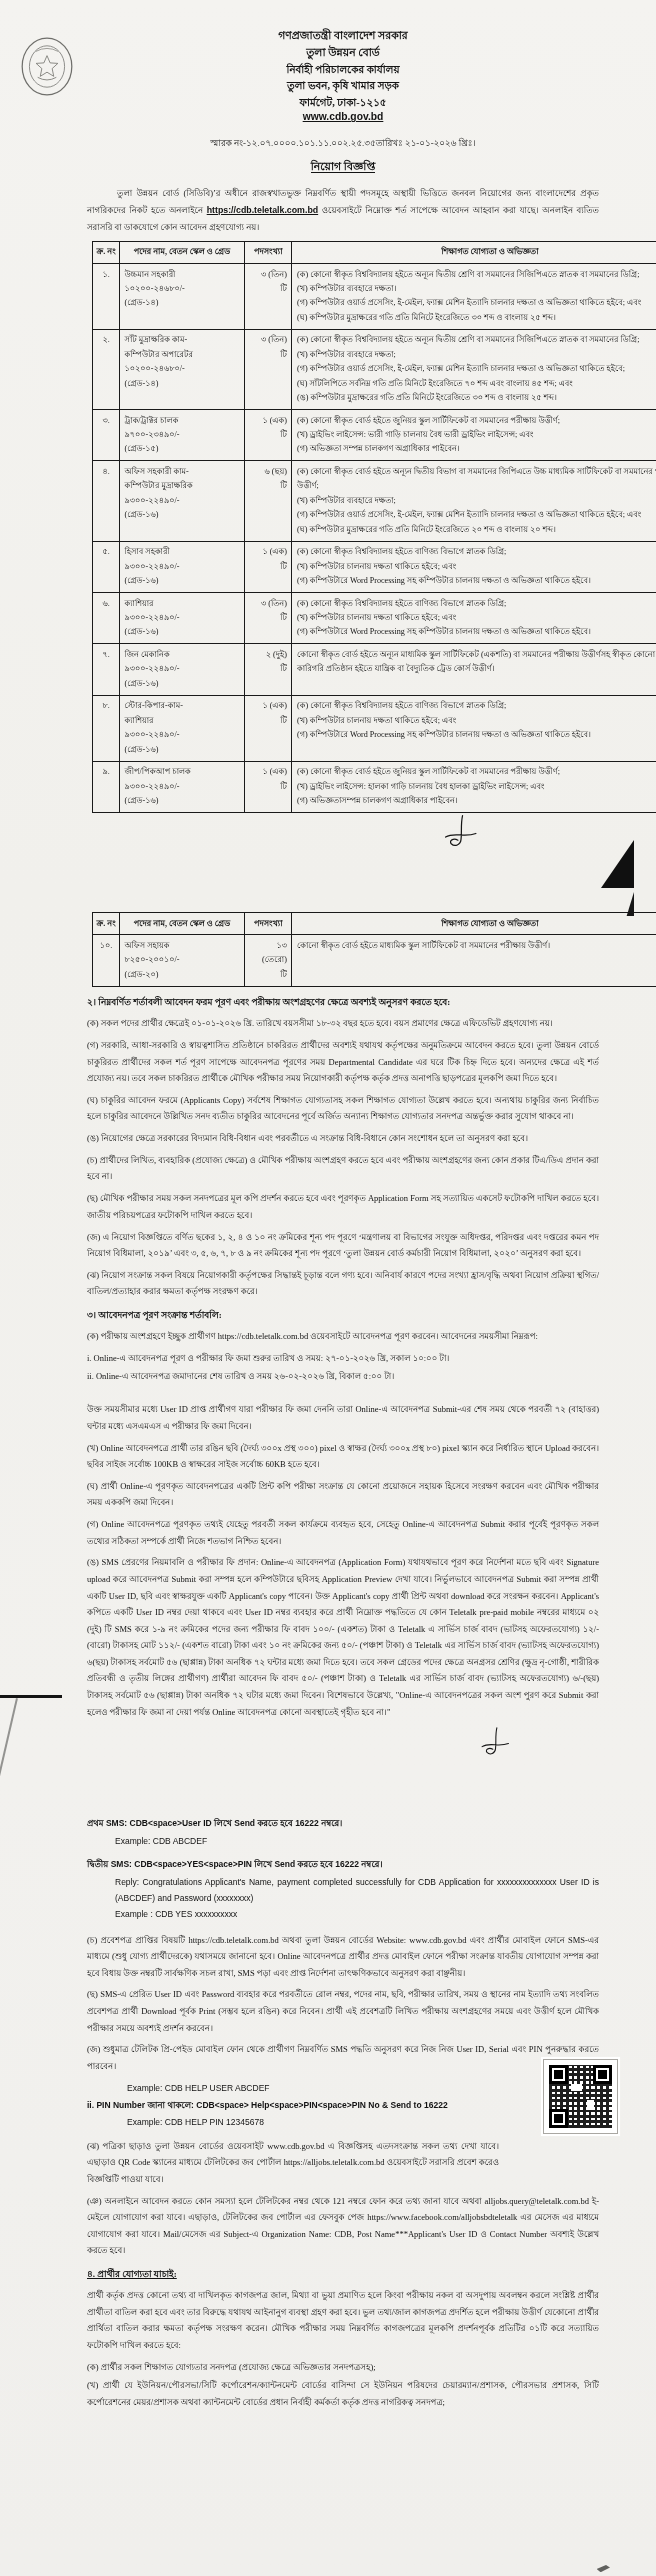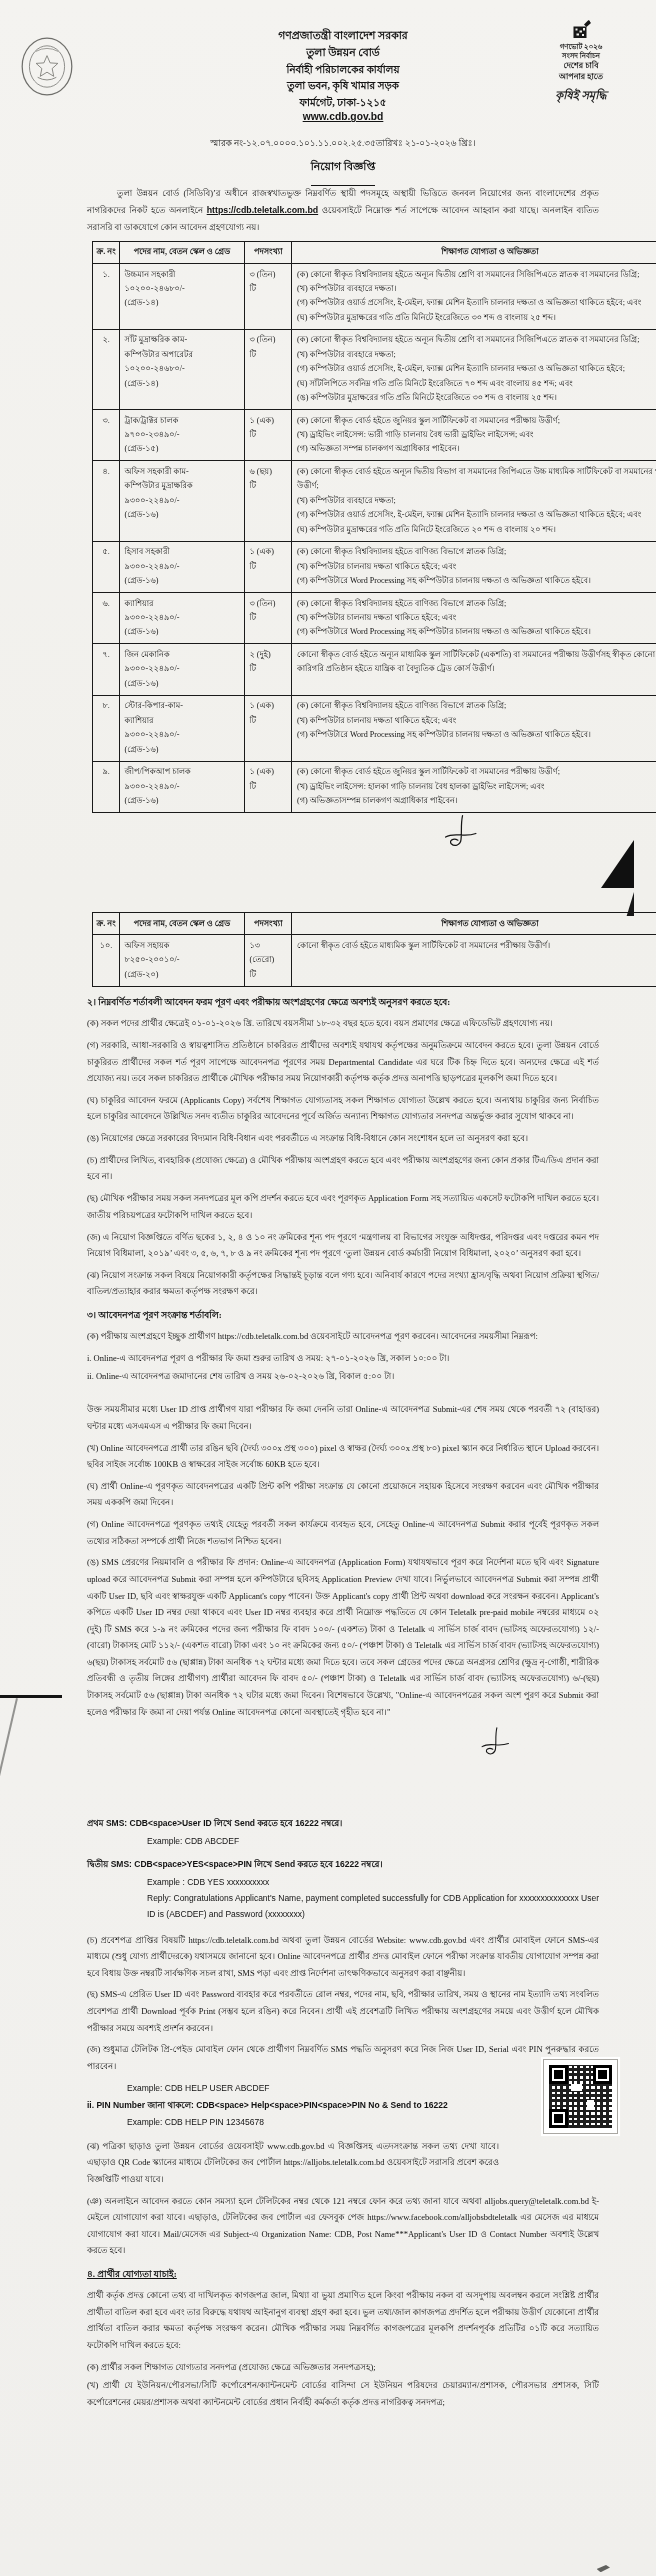--- a/index.html
+++ b/index.html
@@ -6,38 +6,38 @@
   .page{position:relative;width:657px;height:2953px;margin:0 auto;overflow:hidden;
         background:linear-gradient(180deg,#f4f3f0 0%,#f1f0ec 30%,#f2f1ee 60%,#efeeeb 100%);
         color:#131313;font-family:"Liberation Serif","DejaVu Serif",serif;}
   .content{padding:27px 58px 0 87px;}
   .c{text-align:center;}
   .hdr-line{font-size:10.8px;line-height:1.62;font-weight:700;}
   .hdr-sub{font-size:10.3px;line-height:1.6;font-weight:700;}
   .hdr-web{font-size:10.3px;font-weight:700;text-decoration:underline;font-family:"Liberation Sans","DejaVu Sans",sans-serif;}
   .memo{display:flex;justify-content:center;font-size:8.8px;margin-top:13.4px;}
   .title-wrap{text-align:center;margin:7.2px 0 8.2px;}
-  .doc-title{font-size:10.8px;font-weight:700;border-bottom:1px solid #131313;padding-bottom:13px;}
+  .doc-title{font-size:10.8px;font-weight:700;border-bottom:1px solid #131313;padding-bottom:0;}
   .p{font-size:8.5px;line-height:1.95;text-align:justify;margin:0 0 5.2px 0;}
   .ind{text-indent:30px;}
   .url{font-weight:700;text-decoration:underline;font-family:"Liberation Sans","DejaVu Sans",sans-serif;font-size:8.8px;}
   table.grid{border-collapse:collapse;width:596px;margin:2.1px 0 0 5.2px;padding-left:33px;}
   table.grid th,table.grid td{border:0.9px solid #1a1a1a;vertical-align:top;padding:3.6px 4.6px;font-size:8.1px;line-height:1.78;}
   table.grid th{font-weight:700;text-align:center;vertical-align:middle;line-height:1.5;padding:4.6px 3.1px;}
   td.sl{text-align:center;width:4%;}
   td.post{width:21%;white-space:pre-line;line-height:2.15;}
-  td.cnt{width:8%;text-align:left;white-space:pre-line;line-height:2.1;}
+  td.cnt{width:8%;text-align:right;white-space:pre-line;line-height:2.1;}
   td.qual{width:67%;white-space:pre-line;}
   .sec-head{font-size:9px;font-weight:700;margin:8.2px 0 5.2px;}
   .sec-head.u{text-decoration:underline;}
   .sig-small{margin:1px 0 0 355px;height:40px;}
   .pagegap{height:56px;}
   .sms-block{margin:3.1px 0 2.1px 0;font-size:8.8px;}
   .sms-label{font-weight:700;font-family:"Liberation Sans","DejaVu Sans",sans-serif;font-size:8.5px;margin-bottom:2.1px;}
-  .sms-sub{margin-left:60px;font-family:"Liberation Sans","DejaVu Sans",sans-serif;font-size:8.5px;line-height:1.9;text-align:justify;}
+  .sms-sub{margin-left:28px;font-family:"Liberation Sans","DejaVu Sans",sans-serif;font-size:8.5px;line-height:1.9;text-align:justify;}
   .help-line{font-size:8.5px;line-height:2.0;font-weight:700;font-family:"Liberation Sans","DejaVu Sans",sans-serif;}
   .help-ex{font-size:8.5px;line-height:2.0;margin-left:40px;font-family:"Liberation Sans","DejaVu Sans",sans-serif;}
   
   .seal{position:absolute;left:19.6px;top:36px;opacity:.8;}
   .stamp{position:absolute;right:27px;top:17.5px;width:98px;text-align:center;color:#1d1d1d;}
   .stamp .ln{font-size:7px;font-weight:700;line-height:1.35;}
   .stamp .slogan{font-size:11.3px;font-weight:700;font-style:italic;margin-top:4.1px;}
   .wedge1{position:absolute;right:23px;top:840px;width:33px;height:48px;background:#101010;
           clip-path:polygon(100% 0,100% 100%,0 100%);}
   .wedge2{position:absolute;right:23px;top:892px;width:13.4px;height:24px;background:#161616;
@@ -69,37 +69,20 @@
   <div class="seal">
     <svg width="54" height="61" viewBox="0 0 104 118">
       <ellipse cx="52" cy="59" rx="48" ry="55" fill="none" stroke="#4e4e4a" stroke-width="2.4"></ellipse>
       <ellipse cx="52" cy="59" rx="34" ry="40" fill="none" stroke="#5a5a56" stroke-width="1.6"></ellipse>
       <path d="M52 38 l6 14 15 1 -11 10 3 15 -13 -8 -13 8 3 -15 -11 -10 15 -1 z" fill="none" stroke="#55554f" stroke-width="1.6"></path>
       <path d="M34 80 q18 10 36 0" fill="none" stroke="#55554f" stroke-width="1.6"></path>
       <path d="M30 30 q22 -12 44 0" fill="none" stroke="#55554f" stroke-width="1.3"></path>
     </svg>
   </div>
 
-  <div class="stamp">
-    <svg width="24" height="23" viewBox="0 0 48 46">
-      <rect x="9" y="17" width="26" height="23" fill="#171717"></rect>
-      <rect x="13" y="21" width="4" height="4" fill="#f2f1ee"></rect>
-        <rect x="21" y="25" width="5" height="4" fill="#f2f1ee"></rect>
-      <rect x="28" y="20" width="4" height="5" fill="#f2f1ee"></rect>
-        <rect x="15" y="31" width="5" height="4" fill="#f2f1ee"></rect>
-      <rect x="26" y="32" width="4" height="4" fill="#f2f1ee"></rect>
-      <path d="M30 13 l9 -9 5 6 -9 8 z" fill="#171717"></path>
-      <path d="M33 14 q4 -7 9 -8" fill="none" stroke="#171717" stroke-width="2"></path>
-    </svg>
-    <div class="ln">গণভোট ২০২৬</div>
-    <div class="ln">সংসদ নির্বাচন</div>
-    <div class="ln" style="font-size:8px">দেশের চাবি</div>
-    <div class="ln" style="font-size:8px">আপনার হাতে</div>
-    <div class="slogan">কৃষিই সমৃদ্ধি</div>
-  </div>
 
   <div class="wedge1"></div>
   <div class="wedge2"></div>
   <div class="foldbar"></div>
   <div class="folddiag"></div>
   <div class="penmark"></div>
 
   <div class="qr qr-side">
     <div class="noise"></div>
       <div class="blot1"></div>
@@ -300,22 +283,22 @@
     </div>
 
     <div class="pagegap" style="height:49px"></div>
 
     <div class="sms-block">
       <div class="sms-label">প্রথম SMS: CDB&lt;space&gt;User ID লিখে Send করতে হবে 16222 নম্বরে।</div>
       <div class="sms-sub">Example: CDB ABCDEF</div>
     </div>
     <div class="sms-block" style="margin-top:8.2px">
       <div class="sms-label">দ্বিতীয় SMS: CDB&lt;space&gt;YES&lt;space&gt;PIN লিখে Send করতে হবে 16222 নম্বরে।</div>
+      <div class="sms-sub">Reply: Congratulations Applicant's Name, payment completed successfully for CDB Application for xxxxxxxxxxxxxx User ID is (ABCDEF) and Password (xxxxxxxx)</div>
       <div class="sms-sub">Example : CDB YES xxxxxxxxxx</div>
-      <div class="sms-sub">Reply: Congratulations Applicant's Name, payment completed successfully for CDB Application for xxxxxxxxxxxxxx User ID is (ABCDEF) and Password (xxxxxxxx)</div>
     </div>
 
     <p class="p" style="margin-top:9.3px">(চ) প্রবেশপত্র প্রাপ্তির বিষয়টি https://cdb.teletalk.com.bd অথবা তুলা উন্নয়ন বোর্ডের Website: www.cdb.gov.bd এবং প্রার্থীর মোবাইল ফোনে SMS-এর মাধ্যমে (শুধু যোগ্য প্রার্থীদেরকে) যথাসময়ে জানানো হবে। Online আবেদনপত্রে প্রার্থীর প্রদত্ত মোবাইল ফোনে পরীক্ষা সংক্রান্ত যাবতীয় যোগাযোগ সম্পন্ন করা হবে বিধায় উক্ত নম্বরটি সার্বক্ষণিক সচল রাখা, SMS পড়া এবং প্রাপ্ত নির্দেশনা তাৎক্ষণিকভাবে অনুসরণ করা বাঞ্ছনীয়।</p>
     <p class="p">(ছ) SMS-এ প্রেরিত User ID এবং Password ব্যবহার করে পরবর্তীতে রোল নম্বর, পদের নাম, ছবি, পরীক্ষার তারিখ, সময় ও স্থানের নাম ইত্যাদি তথ্য সংবলিত প্রবেশপত্র প্রার্থী Download পূর্বক Print (সম্ভব হলে রঙিন) করে নিবেন। প্রার্থী এই প্রবেশত্রটি লিখিত পরীক্ষায় অংশগ্রহণের সময়ে এবং উত্তীর্ণ হলে মৌখিক পরীক্ষার সময়ে অবশ্যই প্রদর্শন করবেন।</p>
     <p class="p">(জ) শুধুমাত্র টেলিটক প্রি-পেইড মোবাইল ফোন থেকে প্রার্থীগণ নিম্নবর্ণিত SMS পদ্ধতি অনুসরণ করে নিজ নিজ User ID, Serial এবং PIN পুনরুদ্ধার করতে পারবেন।</p>
 
     <div style="width:412px">
       <div class="help-ex">Example: CDB HELP USER ABCDEF</div>
       <div class="help-line">ii. PIN Number জানা থাকলে: CDB&lt;space&gt; Help&lt;space&gt;PIN&lt;space&gt;PIN No &amp; Send to 16222</div>
       <div class="help-ex">Example: CDB HELP PIN 12345678</div>

